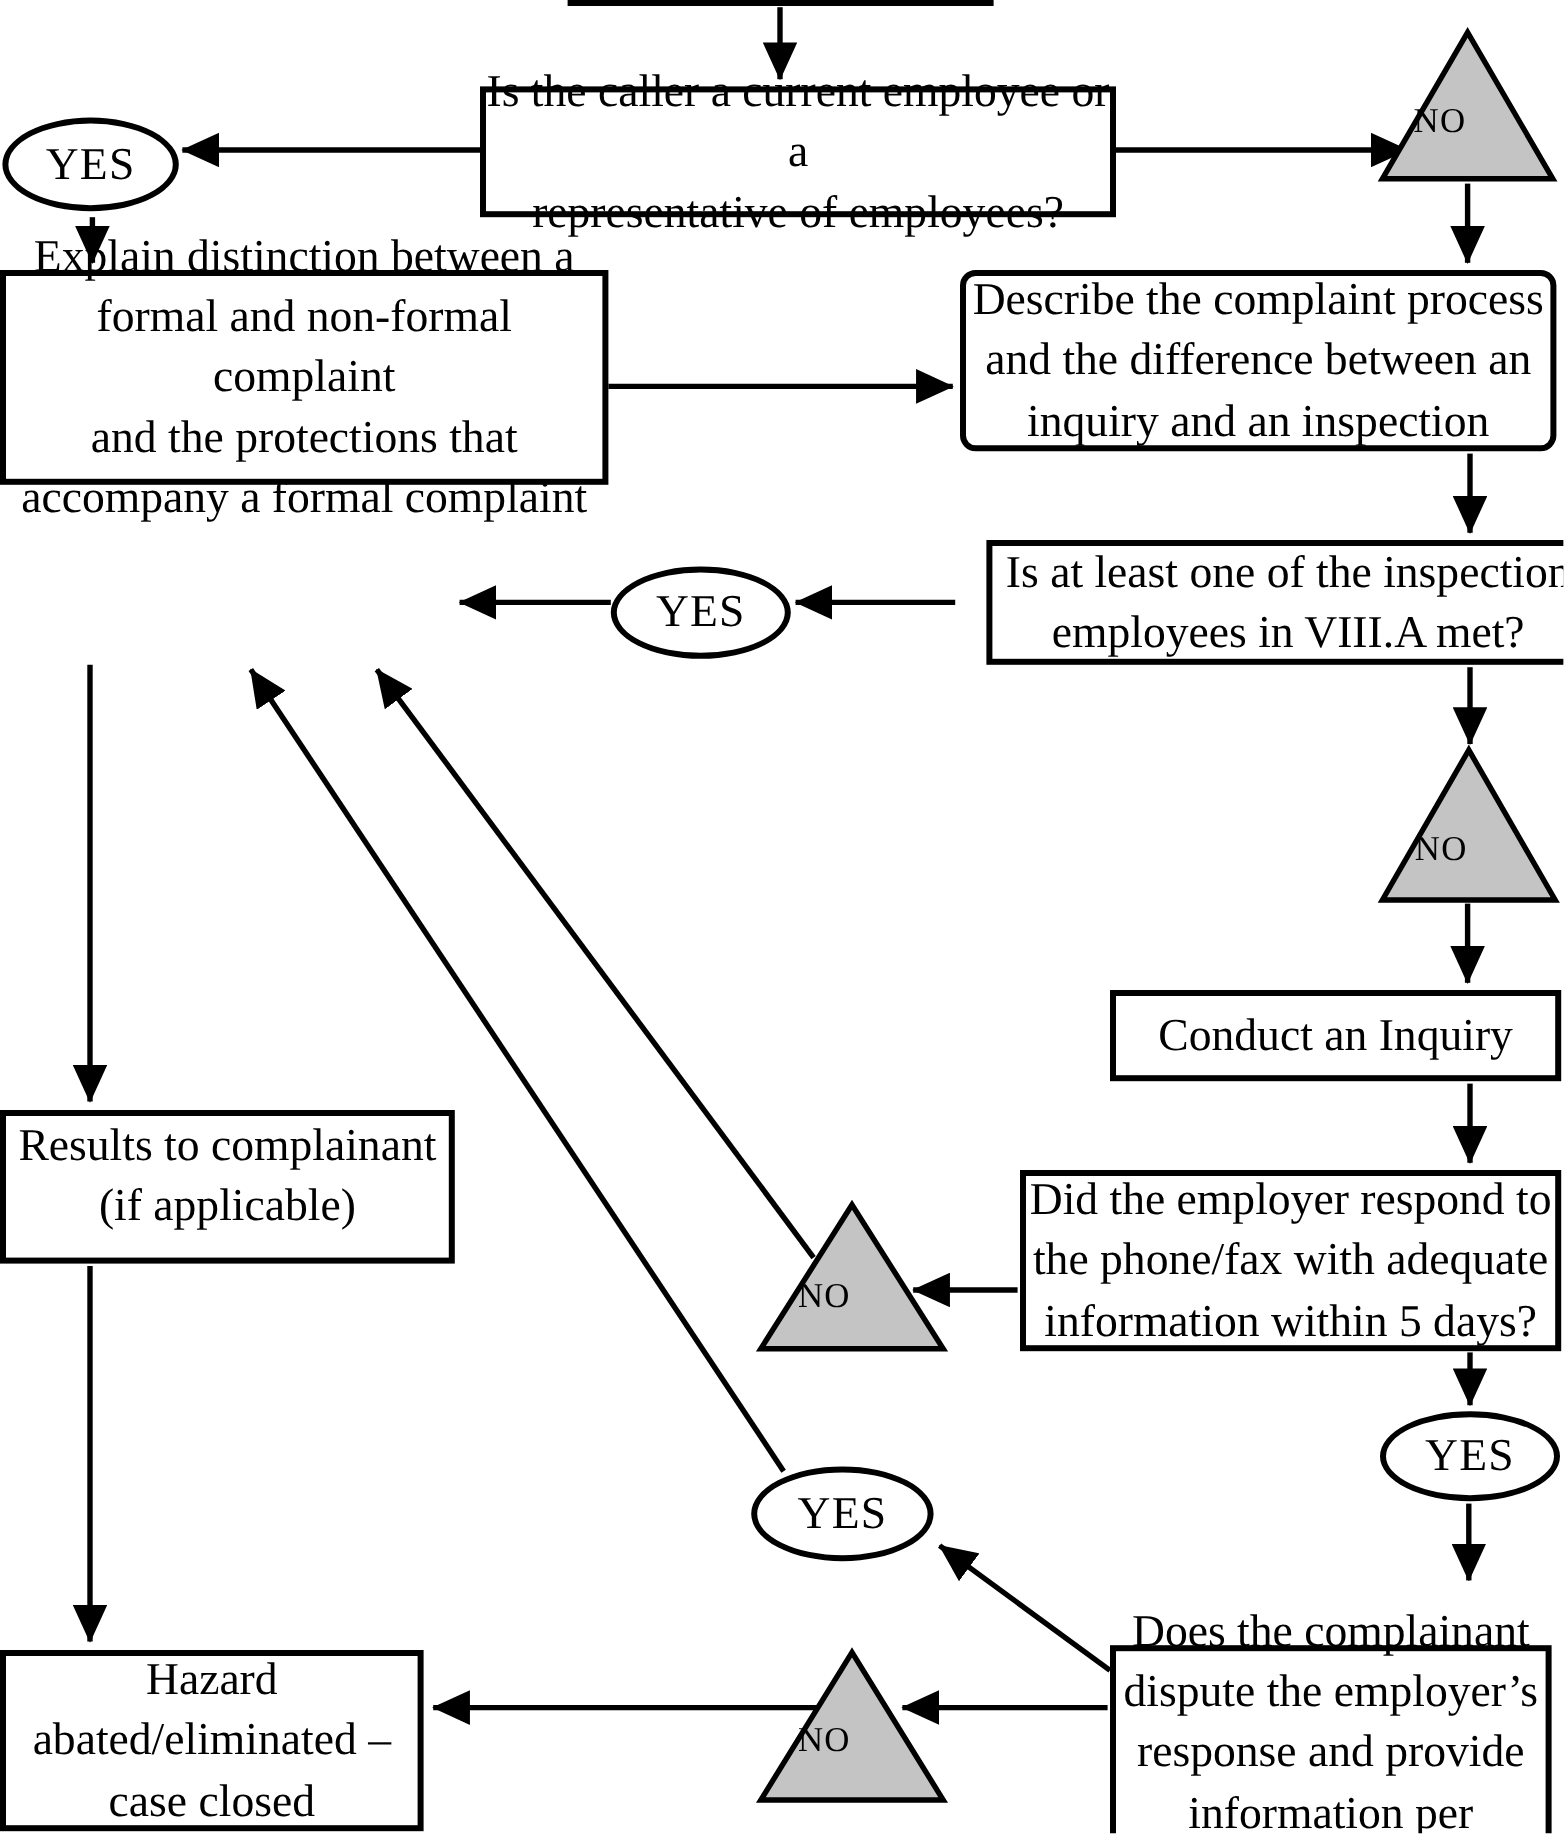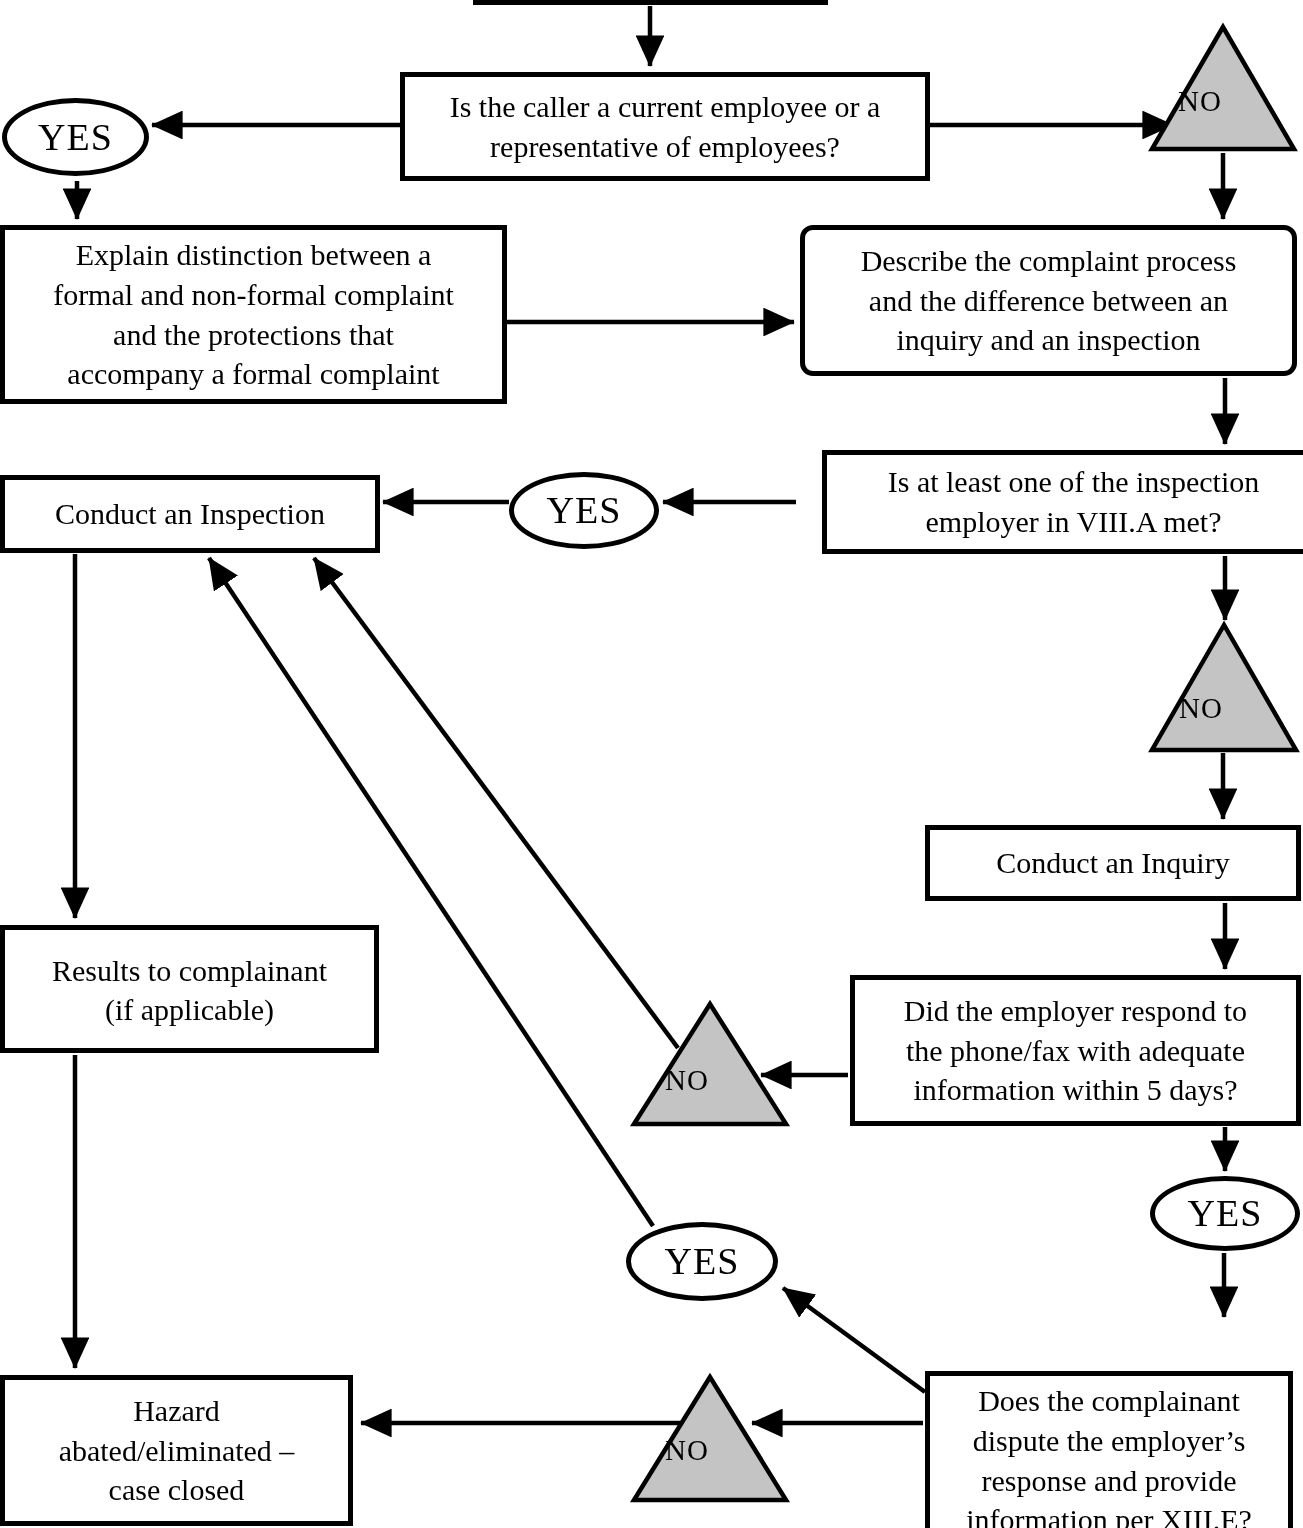--- a/index.html
+++ b/index.html
@@ -5,21 +5,21 @@
   html,body{margin:0;padding:0;background:#ffffff;}
   .canvas{
     position:relative;width:1303px;height:1528px;background:#ffffff;overflow:hidden;
     font-family:"Liberation Serif","DejaVu Serif",serif;color:#000;
   }
   svg.wires{position:absolute;left:0;top:0;z-index:1;}
   .node{
     position:absolute;box-sizing:border-box;z-index:2;
     background:#ffffff;border:5px solid #000000;
     display:flex;flex-direction:column;align-items:center;justify-content:center;
-    text-align:center;font-size:30px;line-height:1.32;
+    text-align:center;font-size:38px;line-height:1.32;
   }
   .node .ln{display:block;}
   .ellipse{border-radius:50%;font-size:38px;letter-spacing:1px;}
   .bar{position:absolute;background:#000000;z-index:2;}
   .nolabel{
     position:absolute;z-index:3;width:90px;
     font-size:29px;letter-spacing:1px;
   }
   .results-pad{padding-bottom:18px;}
 </style>
@@ -81,26 +81,23 @@
   </div>
 
   <div class="node" style="left:800px;top:225px;width:497px;height:151px;border-radius:13px;">
     <span class="ln">Describe the complaint process</span>
     <span class="ln">and the difference between an</span>
     <span class="ln">inquiry and an inspection</span>
   </div>
 
   <div class="node" style="left:798px;top:450px;width:503px;height:104px;margin-left:24px;">
     <span class="ln">Is at least one of the inspection</span>
-    <span class="ln">employer in VIII.A met?</span>
+    <span class="ln">employees in VIII.A met?</span>
   </div>
 
-  <div class="node" style="left:0;top:475px;width:380px;height:78px;">
-    <span class="ln">Conduct an Inspection</span>
-  </div>
 
   <div class="node" style="left:925px;top:825px;width:376px;height:76px;">
     <span class="ln">Conduct an Inquiry</span>
   </div>
 
   <div class="node results-pad" style="left:0;top:925px;width:379px;height:128px;justify-content:flex-end;">
     <span class="ln">Results to complainant</span>
     <span class="ln">(if applicable)</span>
   </div>
 

